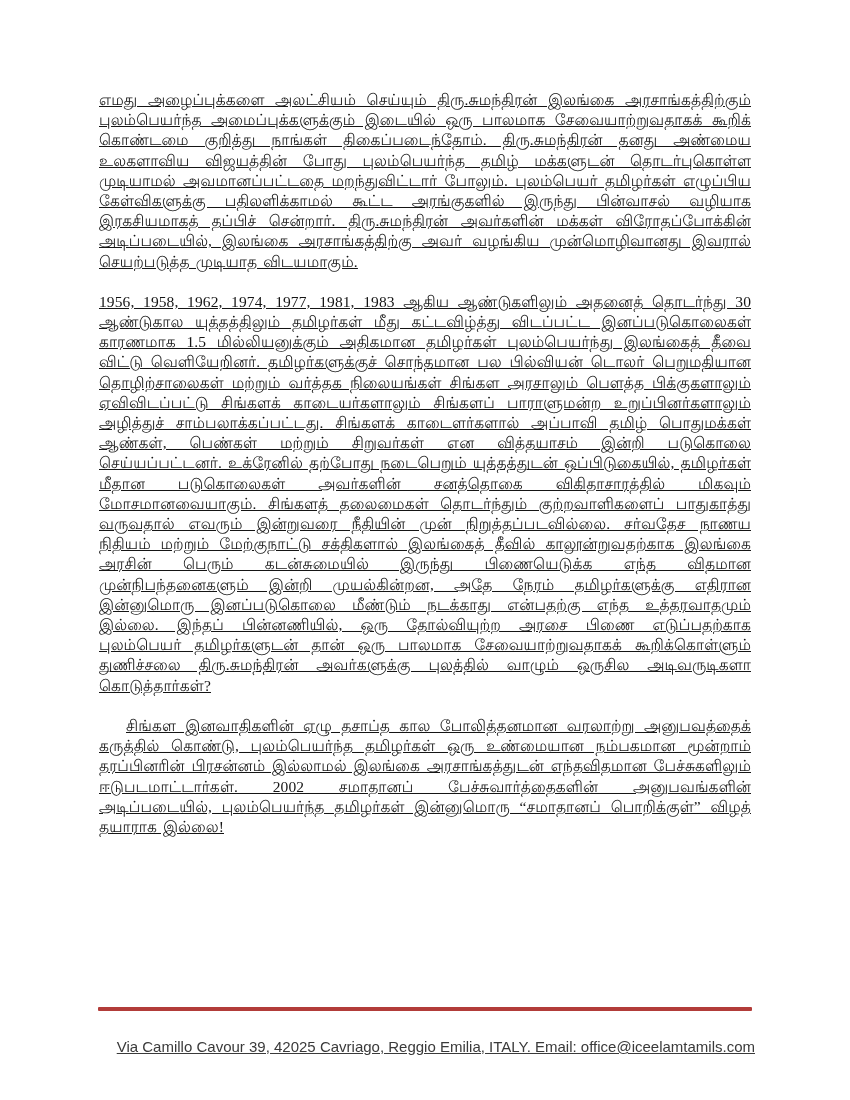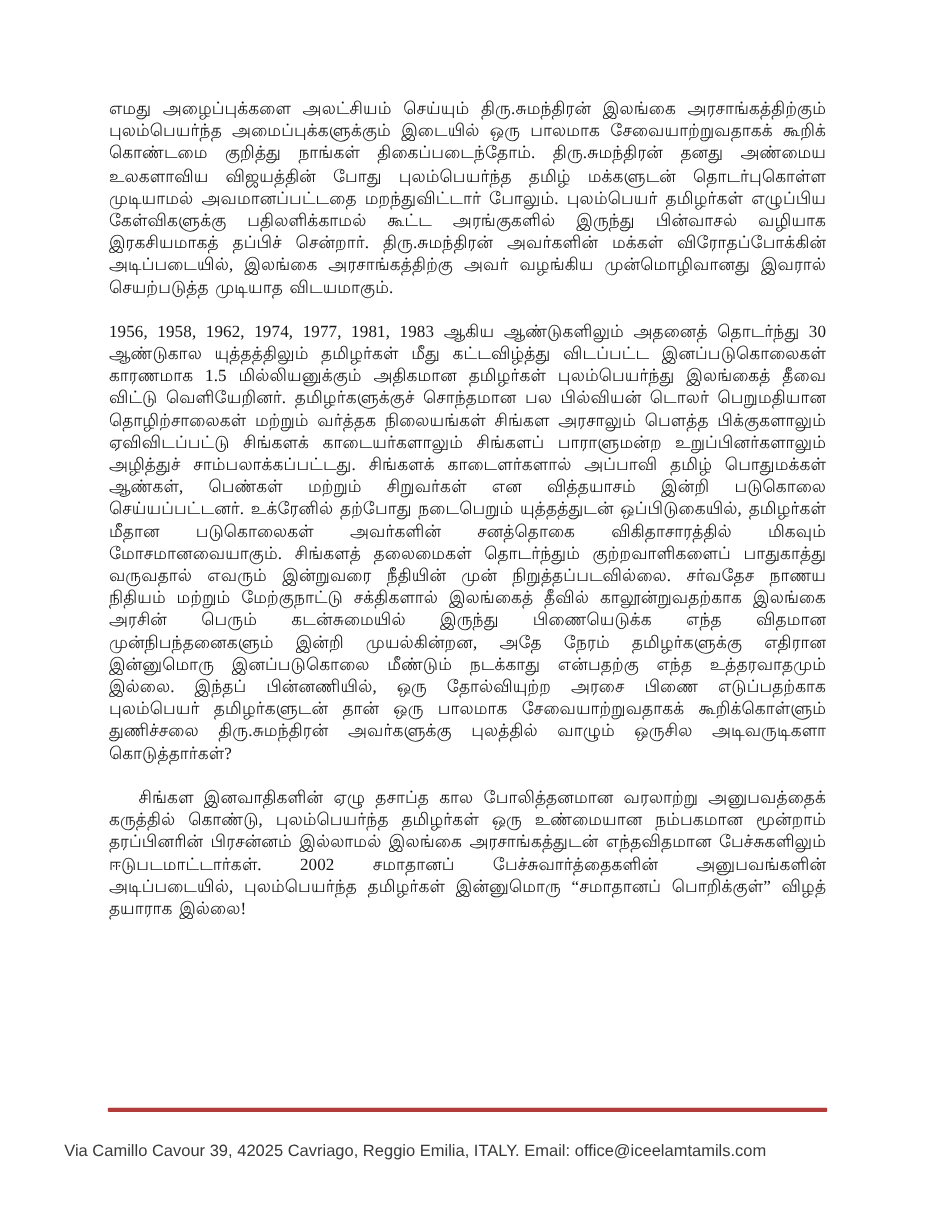--- a/index.html
+++ b/index.html
@@ -1,15 +1,15 @@
 <!DOCTYPE html>
 <html><head>
 <meta charset="utf-8">
 <style>
-  * { margin: 0; padding: 0; box-sizing: border-box; }
+  * { margin: 0; padding: 0; box-sizing: border-box; text-decoration: underline; }
   html, body {
     width: 850px;
     height: 1100px;
     background: #ffffff;
     overflow: hidden;
     position: relative;
   }
   .page {
     position: absolute;
     left: 0; top: 0;
@@ -51,21 +51,21 @@
     width: 654px;
     height: 4px;
     background: #b23c39;
     border-radius: 1px;
   }
   .footer-text {
     position: absolute;
     left: 0;
     top: 1038px;
     width: 755px;
-    text-align: center;
+    text-align: right;
     font-family: "Liberation Sans", "DejaVu Sans", sans-serif;
     font-size: 15px;
     color: #3a3a3a;
   }
 </style>
 </head>
 <body>
 
 <div class="page">
 

